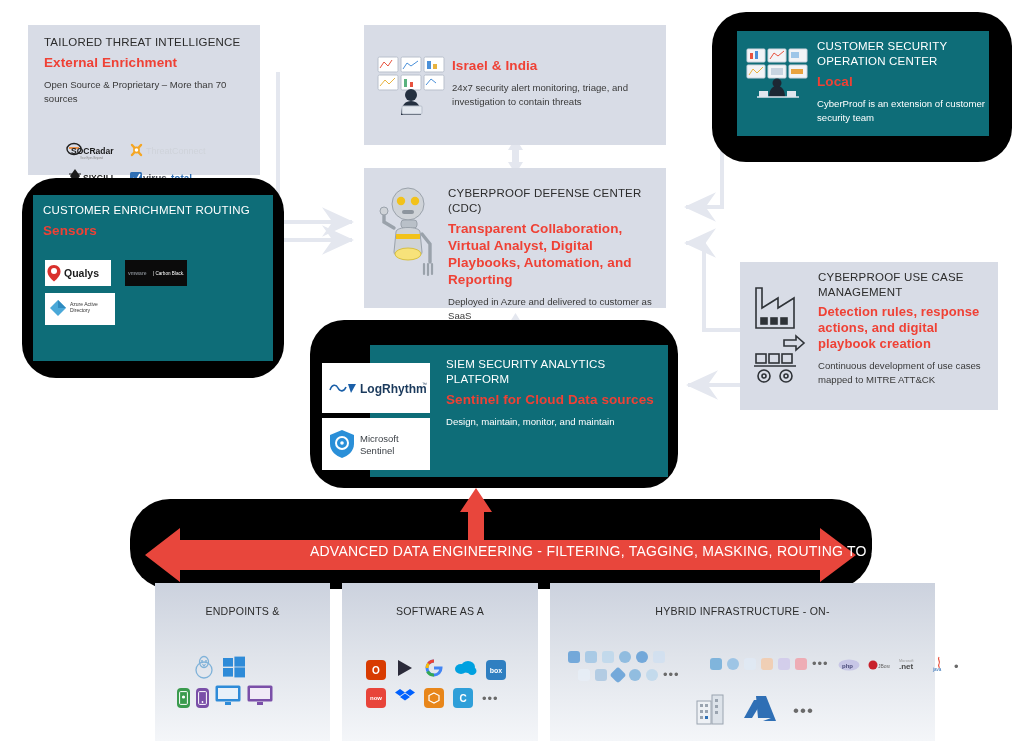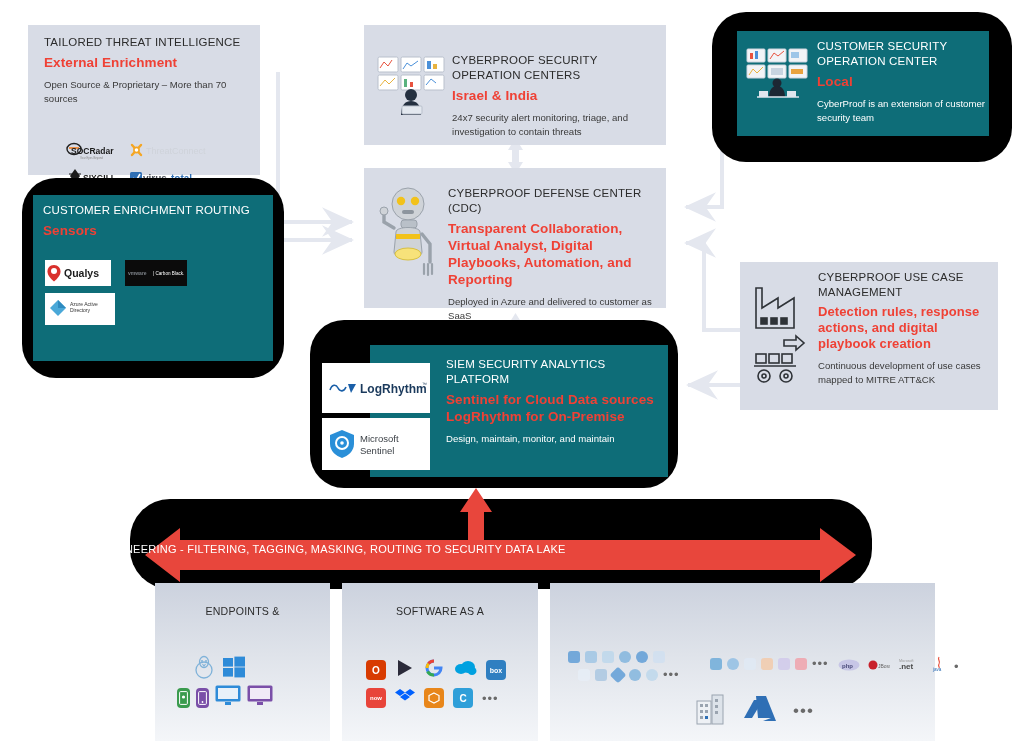--- a/index.html
+++ b/index.html
@@ -48,22 +48,22 @@
 
   
   svg.layer{position:absolute;left:0;top:0;width:1024px;height:743px;pointer-events:none;}
 
   
   #bar-shadow{
     position:absolute;left:130px;top:499px;width:742px;height:90px;
     background:#000;border-radius:40px;
   }
   #bar-label{
-    position:absolute;width:100%;text-align:left;
-    top:543px;left:0;font-size:11px;color:#ffffff;
+    position:absolute;width:100%;text-align:right;
+    top:543px;left:0;font-size:14px;color:#ffffff;
     letter-spacing:.25px;font-weight:500;z-index:6;pointer-events:none;
   }
 
   
   .botpanel{
     position:absolute;box-sizing:border-box;
     background:linear-gradient(180deg,#ccd2de 0%,#dfe3ea 45%,#f4f6f9 100%);
   }
   .botlabel{
     position:absolute;width:100%;text-align:center;top:22px;
@@ -207,21 +207,20 @@
           <rect x="30" y="26" width="3" height="8" fill="#5ab37e"></rect>
             <rect x="36" y="29" width="3" height="5" fill="#e8533f"></rect>
           <path d="M52,32 L57,26 L62,30" stroke="#4a90d9" stroke-width="1" fill="none"></path>
           <circle cx="37" cy="42" r="6" fill="#243040"></circle>
           <path d="M27,62 C27,51 32,48 37,48 C42,48 47,51 47,62 Z" fill="#243040"></path>
           <rect x="28" y="53" width="20" height="8" rx="1" fill="#e3e8ef" stroke="#b9c0cc"></rect>
         </g>
       </svg>
     </div>
     <div class="txtcol" style="left:88px;top:28px;width:200px;">
-      <div class="ttl">CYBERPROOF SECURITY  OPERATION CENTERS</div>
       <div class="hdl">Israel &amp; India</div>
       <div class="sub">24x7 security alert monitoring, triage,  and investigation to contain threats</div>
     </div>
   </div>
 
   <div class="rounded-dark" style="position:absolute;left:712px;top:12px;width:300px;height:150px;"></div>
   <div class="panel grey" style="left:364px;top:168px;width:302px;height:140px;">
     <div style="position:absolute;left:8px;top:10px;width:76px;height:110px;">
       <svg width="76" height="110" viewBox="0 0 76 110">
         <circle cx="36" cy="26" r="16" fill="#cfd3d8" stroke="#9aa2ab"></circle>
@@ -302,21 +301,20 @@
       <div class="hdl small">Detection rules, response actions, and digital playbook creation</div>
       <div class="sub">Continuous development of use  cases mapped to MITRE ATT&amp;CK</div>
     </div>
   </div>
 
   <div class="rounded-dark" style="position:absolute;left:310px;top:320px;width:368px;height:168px;"></div>
   <div class="panel teal" style="left:370px;top:345px;width:298px;height:132px;">
     <div class="txtcol" style="left:76px;top:12px;width:216px;">
       <div class="ttl white">SIEM SECURITY  ANALYTICS PLATFORM</div>
       <div class="hdl">Sentinel for Cloud Data sources</div>
-      <div class="hdl" style="margin-top:0;">LogRhythm for On-Premise</div>
       <div class="sub white">Design, maintain, monitor, and maintain</div>
     </div>
   </div>
   <div class="chip" style="left:322px;top:363px;width:108px;height:50px;z-index:3;">
     <svg width="104" height="24" viewBox="0 0 104 24">
       <path d="M6,14 C8,8 12,8 14,12 C16,16 20,16 22,11" stroke="#1a5fa8" stroke-width="1.6" fill="none"></path>
       <path d="M24,8 L32,8 L27,17 Z" fill="#1a5fa8"></path>
       <text x="36" y="17" font-size="12" font-family="Liberation Sans" font-weight="bold" fill="#1b3a5c">LogRhythm</text>
       <text x="98" y="10" font-size="5" fill="#1b3a5c">™</text>
     </svg>
@@ -428,20 +426,21 @@
         <svg width="12" height="12" viewBox="0 0 12 12">
             <path d="M6,1 L11,3.5 L11,8.5 L6,11 L1,8.5 L1,3.5 Z" fill="none" stroke="#fff" stroke-width="1.2"></path>
           </svg>
       </span>
       <span class="sq" style="background:#2f9fd9;font-size:10px;">C</span>
       <span class="dots">•••</span>
     </div>
   </div>
 
   <div class="botpanel" style="left:550px;top:583px;width:385px;height:158px;">
+    <div class="botlabel">HYBRID INFRASTRUCTURE -  ON-</div>
     <div class="tinyrow" style="left:18px;top:68px;">
       <span class="tiny" style="background:#5b9bd5;"></span>
       <span class="tiny" style="background:#9ec4e4;"></span>
       <span class="tiny" style="background:#bcd7ec;"></span>
       <span class="tiny" style="background:#7fb3dd;border-radius:50%;"></span>
       <span class="tiny" style="background:#5b9bd5;border-radius:50%;"></span>
       <span class="tiny" style="background:#cfdff0;"></span>
     </div>
     <div class="tinyrow" style="left:28px;top:84px;">
       <span class="tiny" style="background:#e6eef7;"></span>

